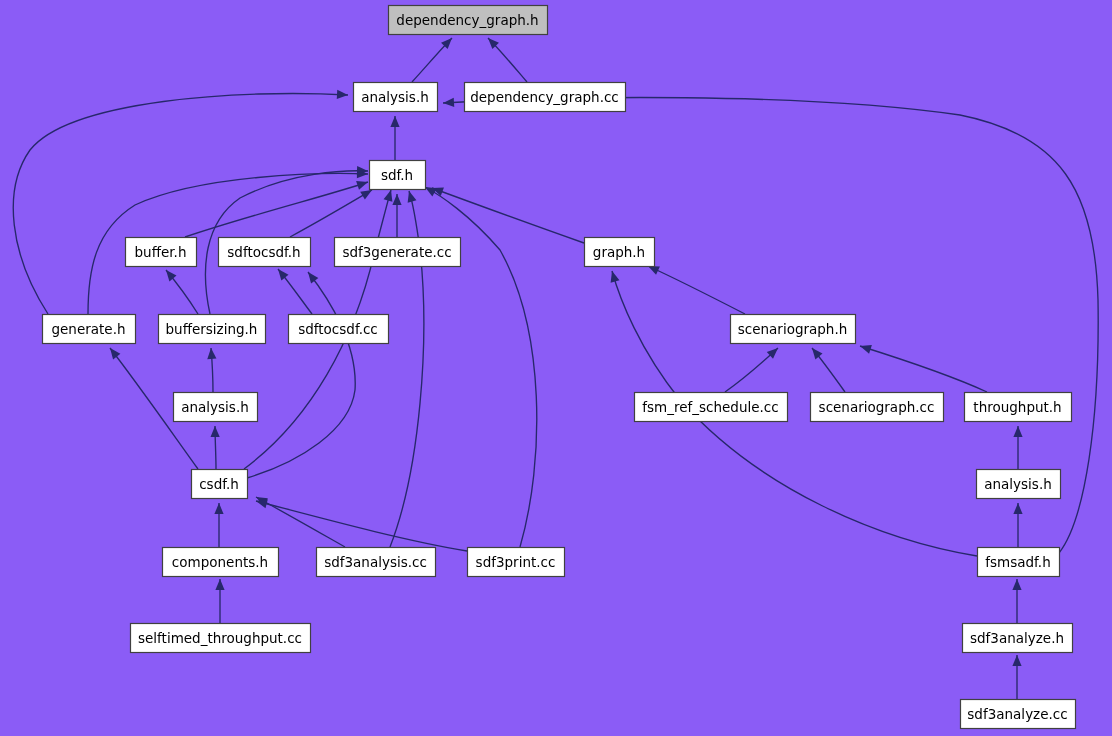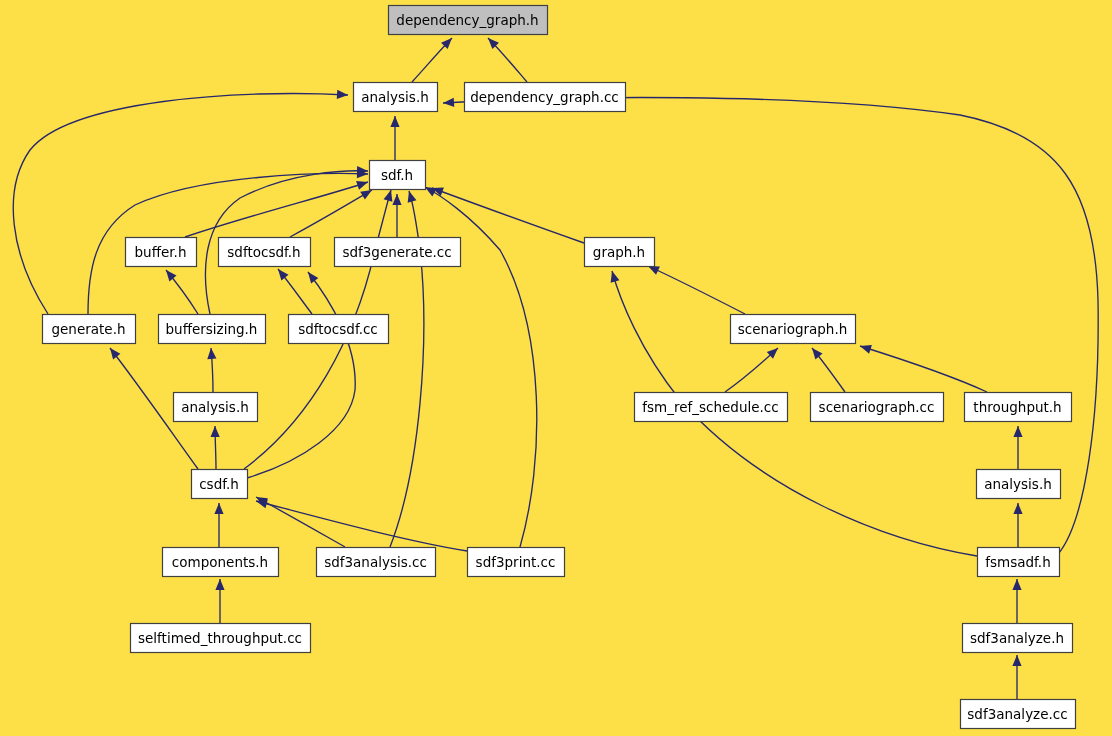--- a/index.html
+++ b/index.html
@@ -4,21 +4,21 @@
 <style>
   html, body {
     margin: 0;
     padding: 0;
     background: #ffffff;
   }
   #canvas-wrap {
     position: relative;
     width: 1112px;
     height: 736px;
-    background: #fde047;
+    background: #8b5cf6;
     overflow: hidden;
     font-family: "DejaVu Sans", "Liberation Sans", sans-serif;
   }
   svg.graph-svg {
     position: absolute;
     left: 0;
     top: 0;
     width: 1112px;
     height: 736px;
     display: block;

